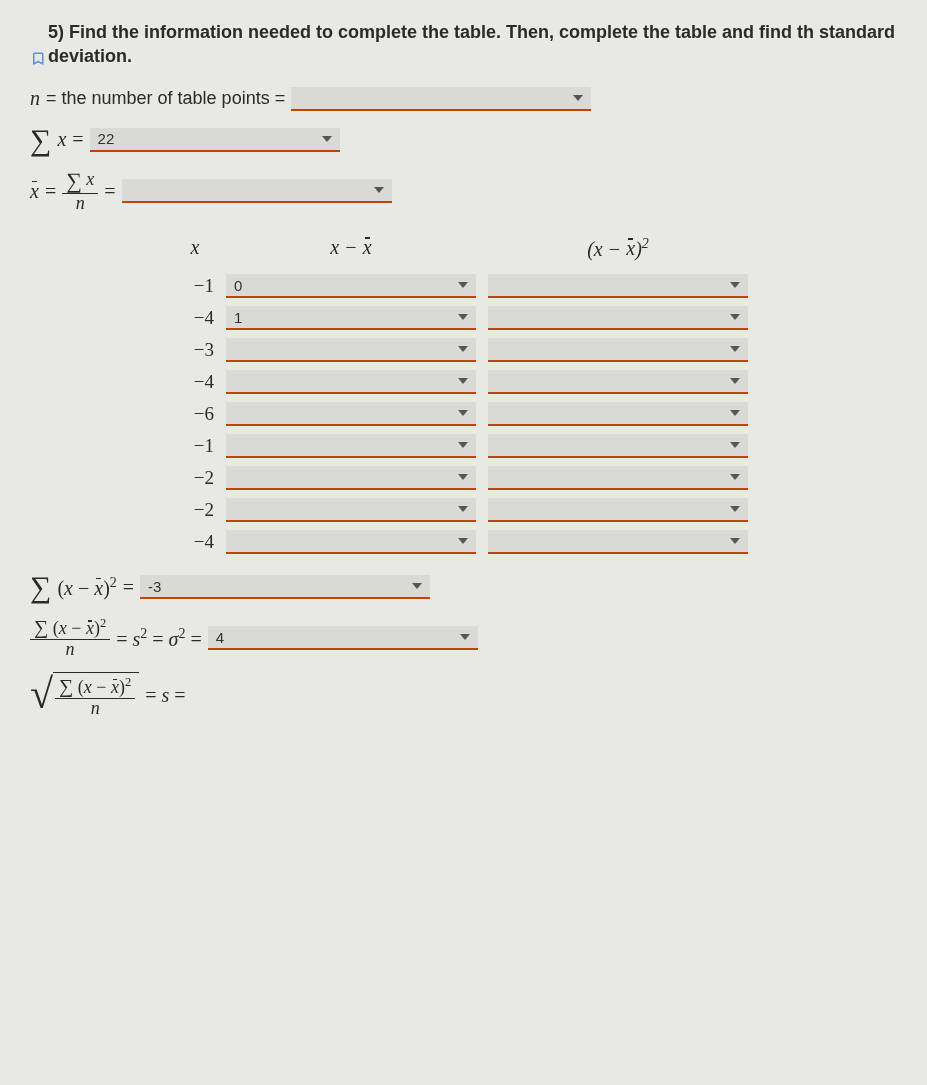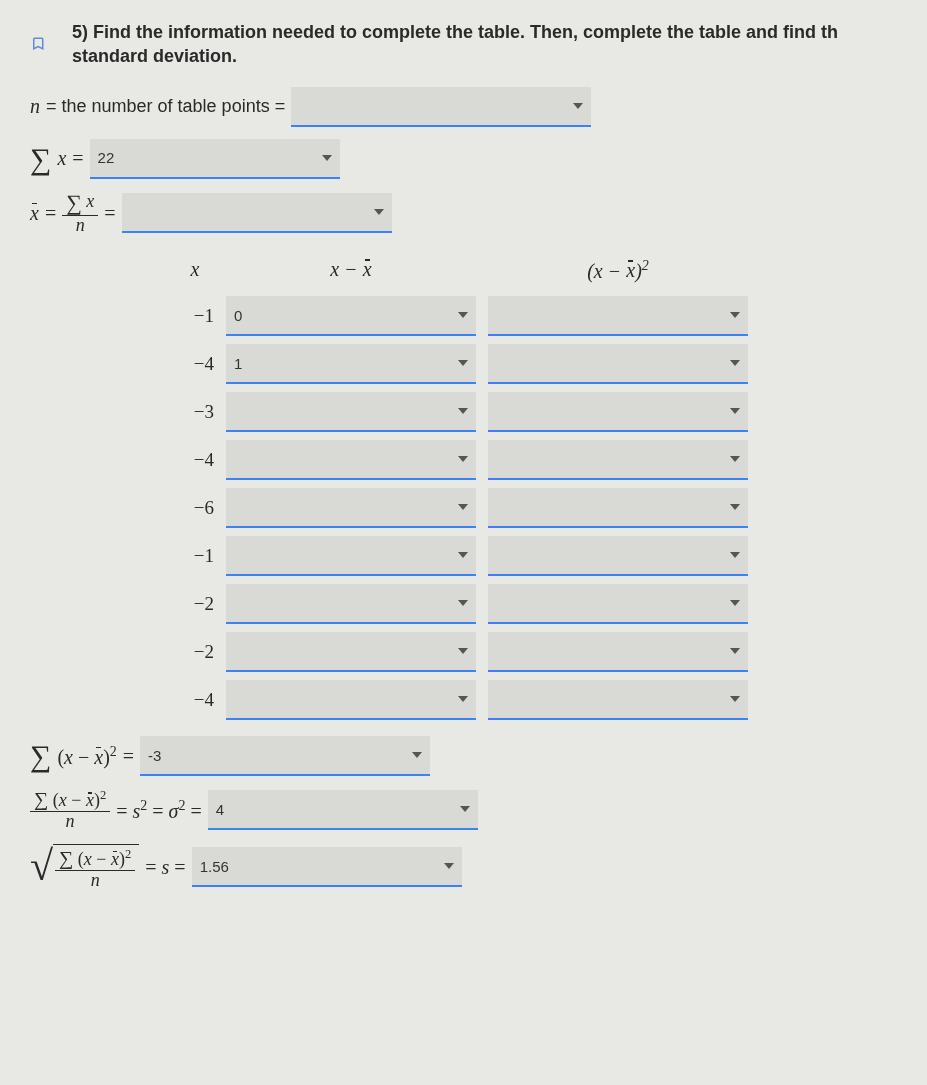--- a/index.html
+++ b/index.html
@@ -5,22 +5,22 @@
   * { box-sizing: border-box; margin: 0; padding: 0; }
   body {
     font-family: Arial, Helvetica, sans-serif;
     background: #e8e9e4;
     padding: 20px 30px;
     color: #2a2a2a;
     width: 927px;
   }
   .question-header {
     display: flex;
-    align-items: center;
-    gap: 24px;
+    align-items: flex-end;
+    gap: 0;
     margin-bottom: 18px;
   }
   .flag-icon {
     width: 18px; height: 18px; flex-shrink: 0; margin-top: 2px;
   }
   .question-text { font-size: 18px; line-height: 1.35; }
   .qnum { font-weight: bold; }
   .qbold { font-weight: bold; }
   .line { margin: 12px 0; display: flex; align-items: center; gap: 6px; font-size: 18px; }
   .italic { font-style: italic; font-family: 'Times New Roman', serif; }
@@ -28,22 +28,22 @@
   .sigma { font-size: 30px; font-family: 'Times New Roman', serif; display:inline-block; vertical-align: middle; }
   .frac {
     display: inline-flex; flex-direction: column; align-items: center;
     vertical-align: middle; font-family: 'Times New Roman', serif;
   }
   .frac .num { border-bottom: 1.5px solid #2a2a2a; padding: 0 4px; line-height: 1.1; }
   .frac .den { padding: 0 4px; line-height: 1.1; }
   .dropdown {
     background: #d9dad5;
     border: none;
-    border-bottom: 2px solid #3b82f6;
-    height: 40px;
+    border-bottom: 2px solid #c2410c;
+    height: 24px;
     display: inline-flex;
     align-items: center;
     justify-content: space-between;
     padding: 0 8px;
     position: relative;
     vertical-align: middle;
   }
   .dropdown .caret {
     width: 0; height: 0;
     border-left: 5px solid transparent;
@@ -274,17 +274,13 @@
   <span class="sqrt">
     <span class="radical">√</span>
     <span class="radicand">
       <span class="frac">
         <span class="num"><span style="font-size:20px">∑</span> (<span class="italic">x</span> − <span class="italic xbar">x</span>)<span class="sup">2</span></span>
         <span class="den italic">n</span>
       </span>
     </span>
   </span>
   <span class="math"> = <span class="italic">s</span> = </span>
-  <div class="dropdown dd-sd">
-    <span class="val">1.56</span>
-    <span class="caret"></span>
-  </div>
 </div>
 
 </body></html>

